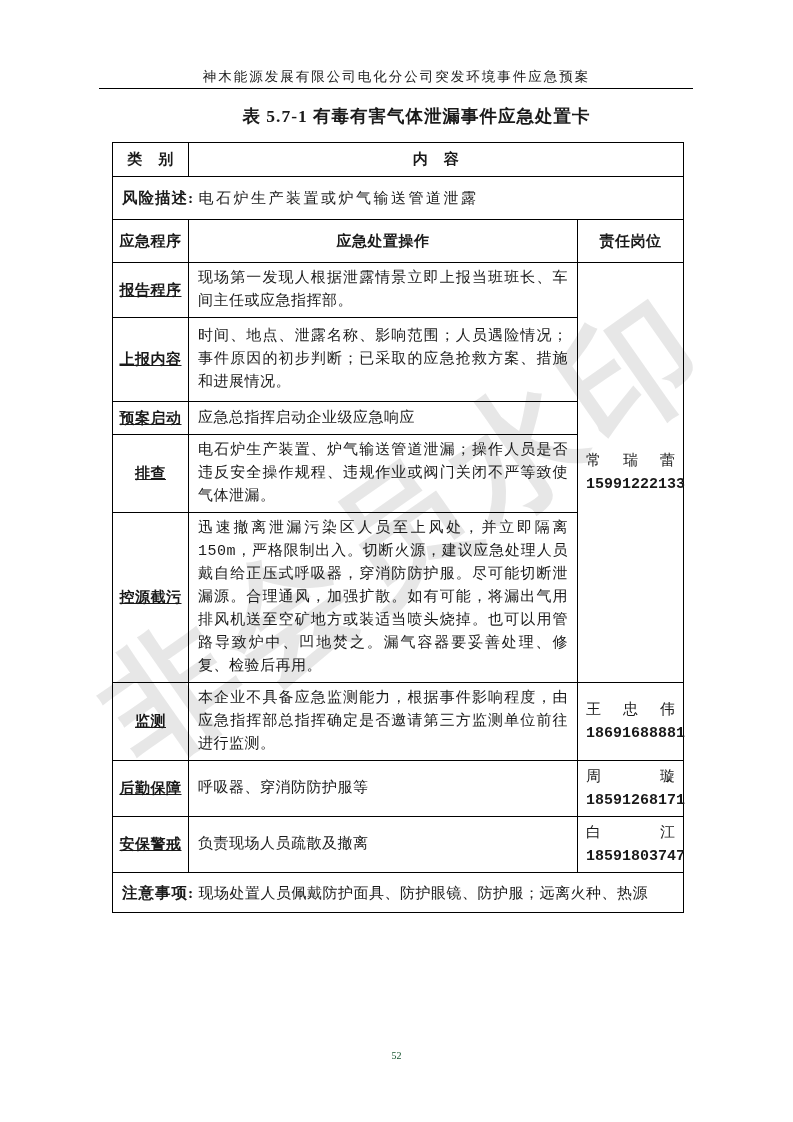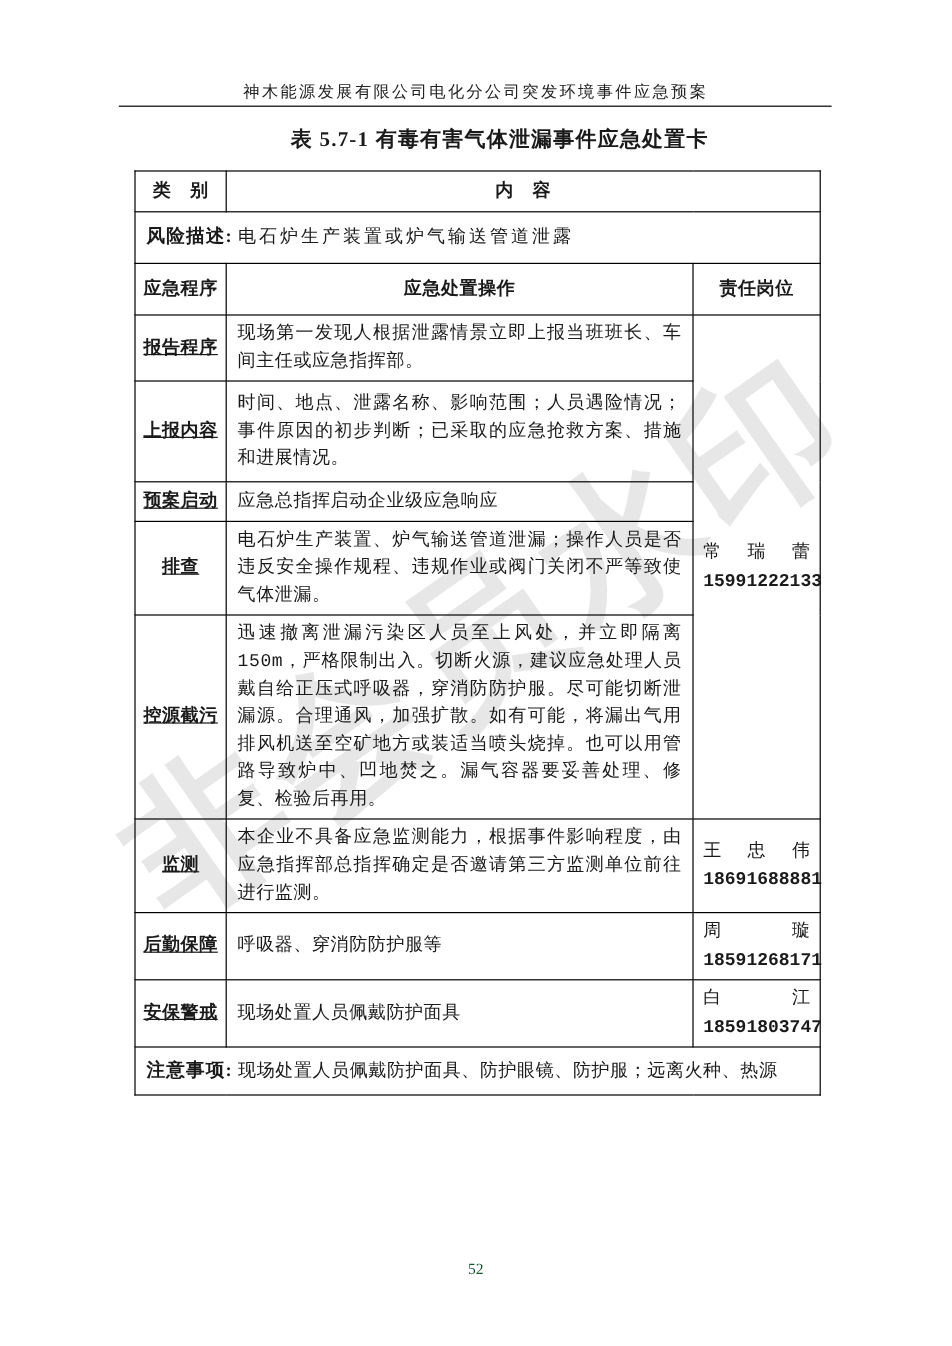--- a/index.html
+++ b/index.html
@@ -91,21 +91,21 @@
     font-family: Liberation Mono, monospace;
     font-weight: bold;
     font-size: 15px;
     letter-spacing: 0;
     margin-top: 1px;
   }
   .page-number {
     position: absolute;
     top: 1038px; left: 0; right: 0;
     text-align: center;
-    font-size: 13px;
+    font-size: 10px;
     color: #14532d;
   }
   
   tr.r-cat   { height: 34px; }
   tr.r-risk  { height: 43px; }
   tr.r-proc  { height: 43px; }
   tr.r-report{ height: 47px; }
   tr.r-inform{ height: 84px; }
   tr.r-plan  { height: 33px; }
   tr.r-check { height: 78px; }
@@ -195,21 +195,21 @@
       <td class="lab">后勤保障</td>
       <td class="content">呼吸器、穿消防防护服等</td>
       <td class="contact">
         <div class="cname">周璇</div>
         <div class="cphone">18591268171</div>
       </td>
     </tr>
 
     <tr class="r-guard">
       <td class="lab">安保警戒</td>
-      <td class="content">现场处置人员佩戴防护面具</td>
+      <td class="content">负责现场人员疏散及撤离</td>
       <td class="contact">
         <div class="cname">白江</div>
         <div class="cphone">18591803747</div>
       </td>
     </tr>
 
     <tr class="r-note">
       <td class="fullrow" colspan="3">
         <span class="flab">注意事项:</span>
         <span>现场处置人员佩戴防护面具、防护眼镜、防护服；远离火种、热源</span>

